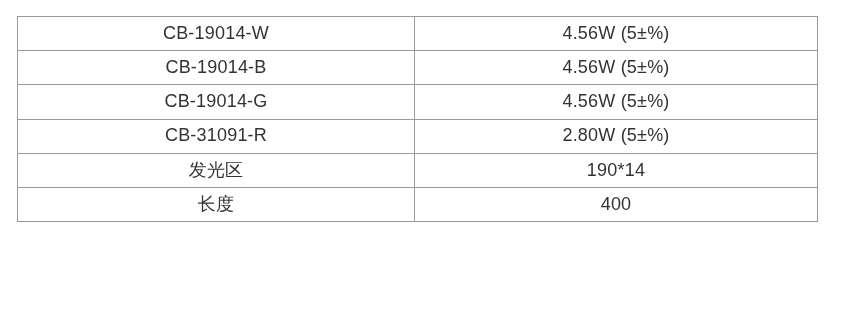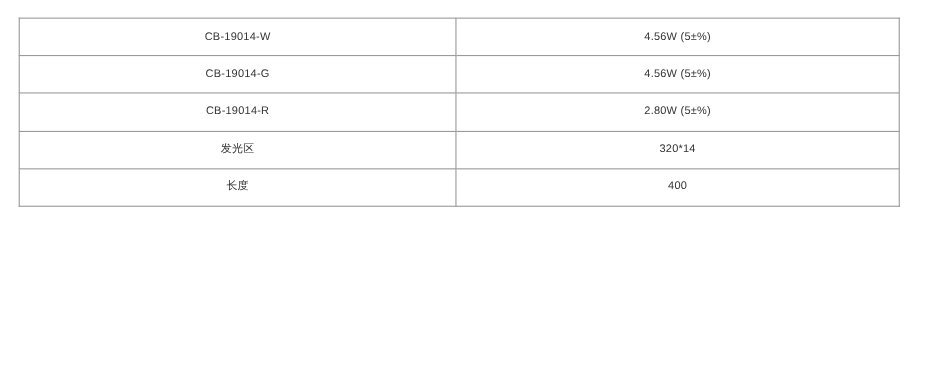--- a/index.html
+++ b/index.html
@@ -35,21 +35,21 @@
 
   .spec-table col.col-name { width: 397px; }
   .spec-table col.col-value { width: 403px; }
 
   .spec-table td {
     height: 33.2px;
     border: 1px solid #9a9a9a;
     text-align: center;
     vertical-align: middle;
     padding: 0 4px;
-    font-size: 10px;
+    font-size: 18px;
     line-height: 1.2;
     color: #333333;
     white-space: nowrap;
     overflow: hidden;
   }
 
   .cell-name {
     letter-spacing: 0.2px;
   }
 
@@ -67,34 +67,38 @@
       <col class="col-name">
       <col class="col-value">
     </colgroup>
     <tbody>
 
       <tr>
         <td class="cell-name">CB-19014-W</td>
         <td class="cell-value">4.56W (5±%)</td>
       </tr>
 
+      <tr>
+        <td class="cell-name">CB-19014-B</td>
+        <td class="cell-value">4.56W (5±%)</td>
+      </tr>
 
       <tr>
         <td class="cell-name">CB-19014-G</td>
         <td class="cell-value">4.56W (5±%)</td>
       </tr>
 
       <tr>
-        <td class="cell-name">CB-19014-R</td>
+        <td class="cell-name">CB-31091-R</td>
         <td class="cell-value">2.80W (5±%)</td>
       </tr>
 
       <tr>
         <td class="cell-name">发光区</td>
-        <td class="cell-value">320*14</td>
+        <td class="cell-value">190*14</td>
       </tr>
 
       <tr>
         <td class="cell-name">长度</td>
         <td class="cell-value">400</td>
       </tr>
 
 
 
 

